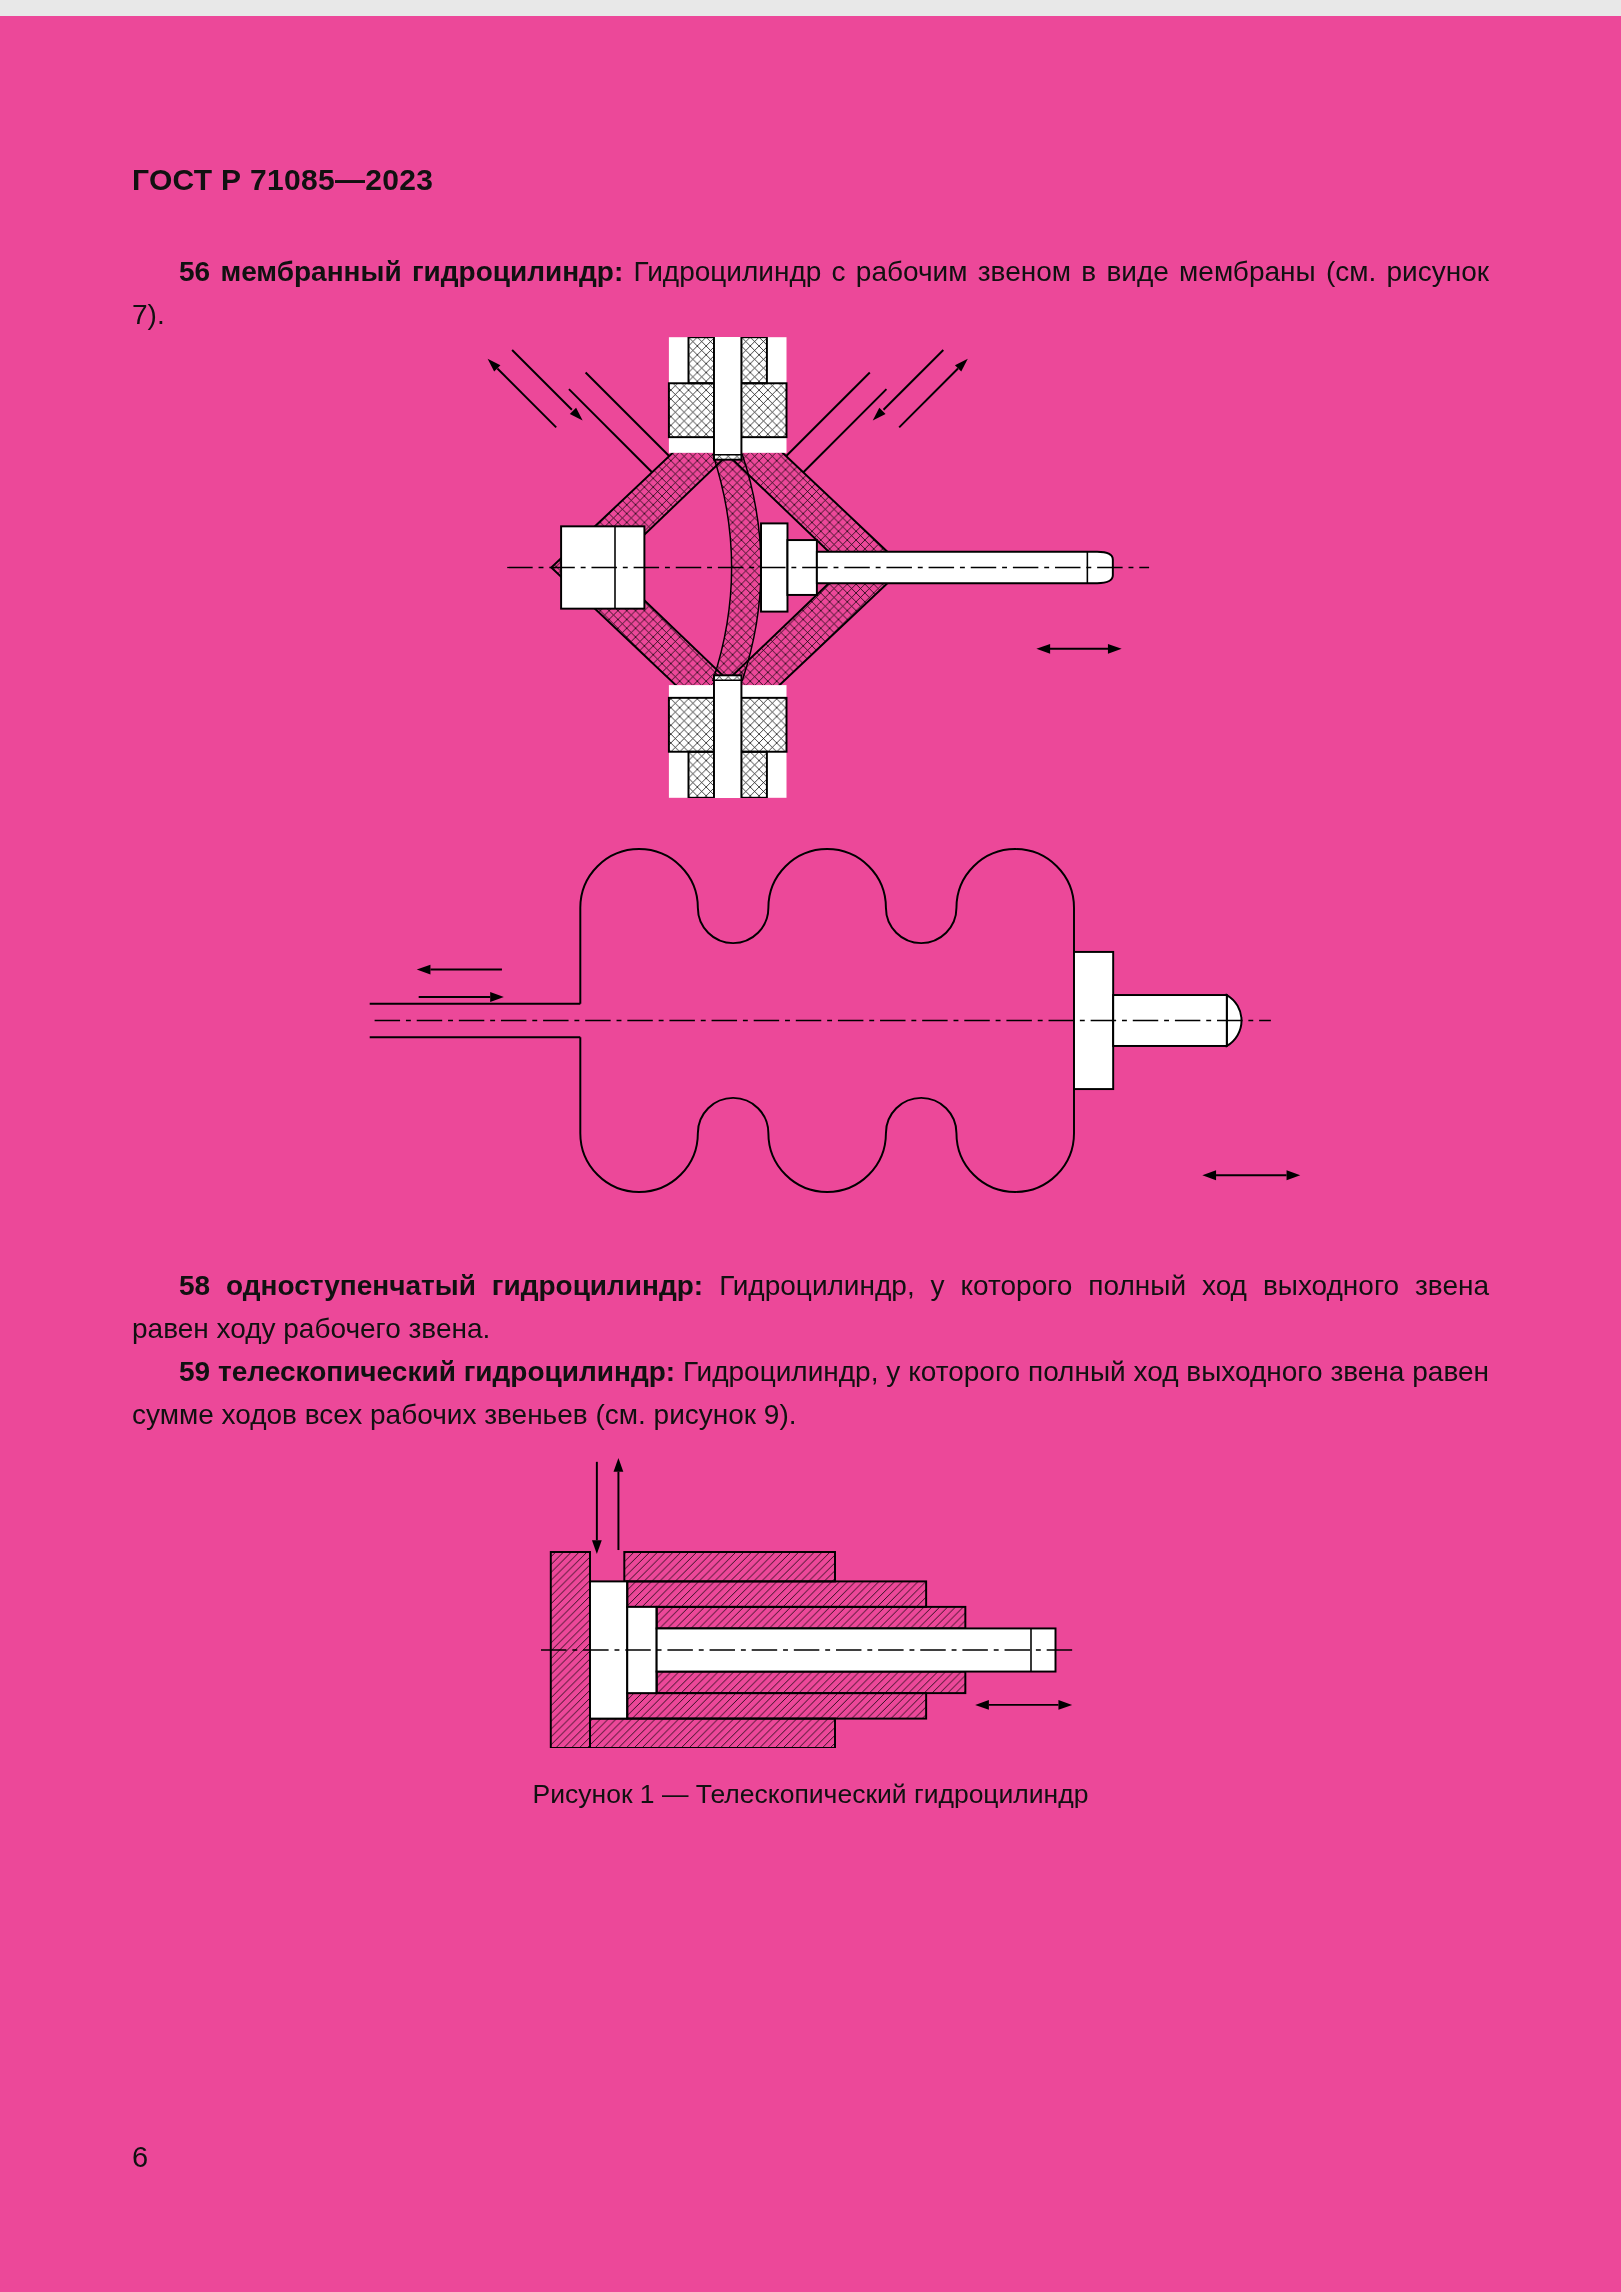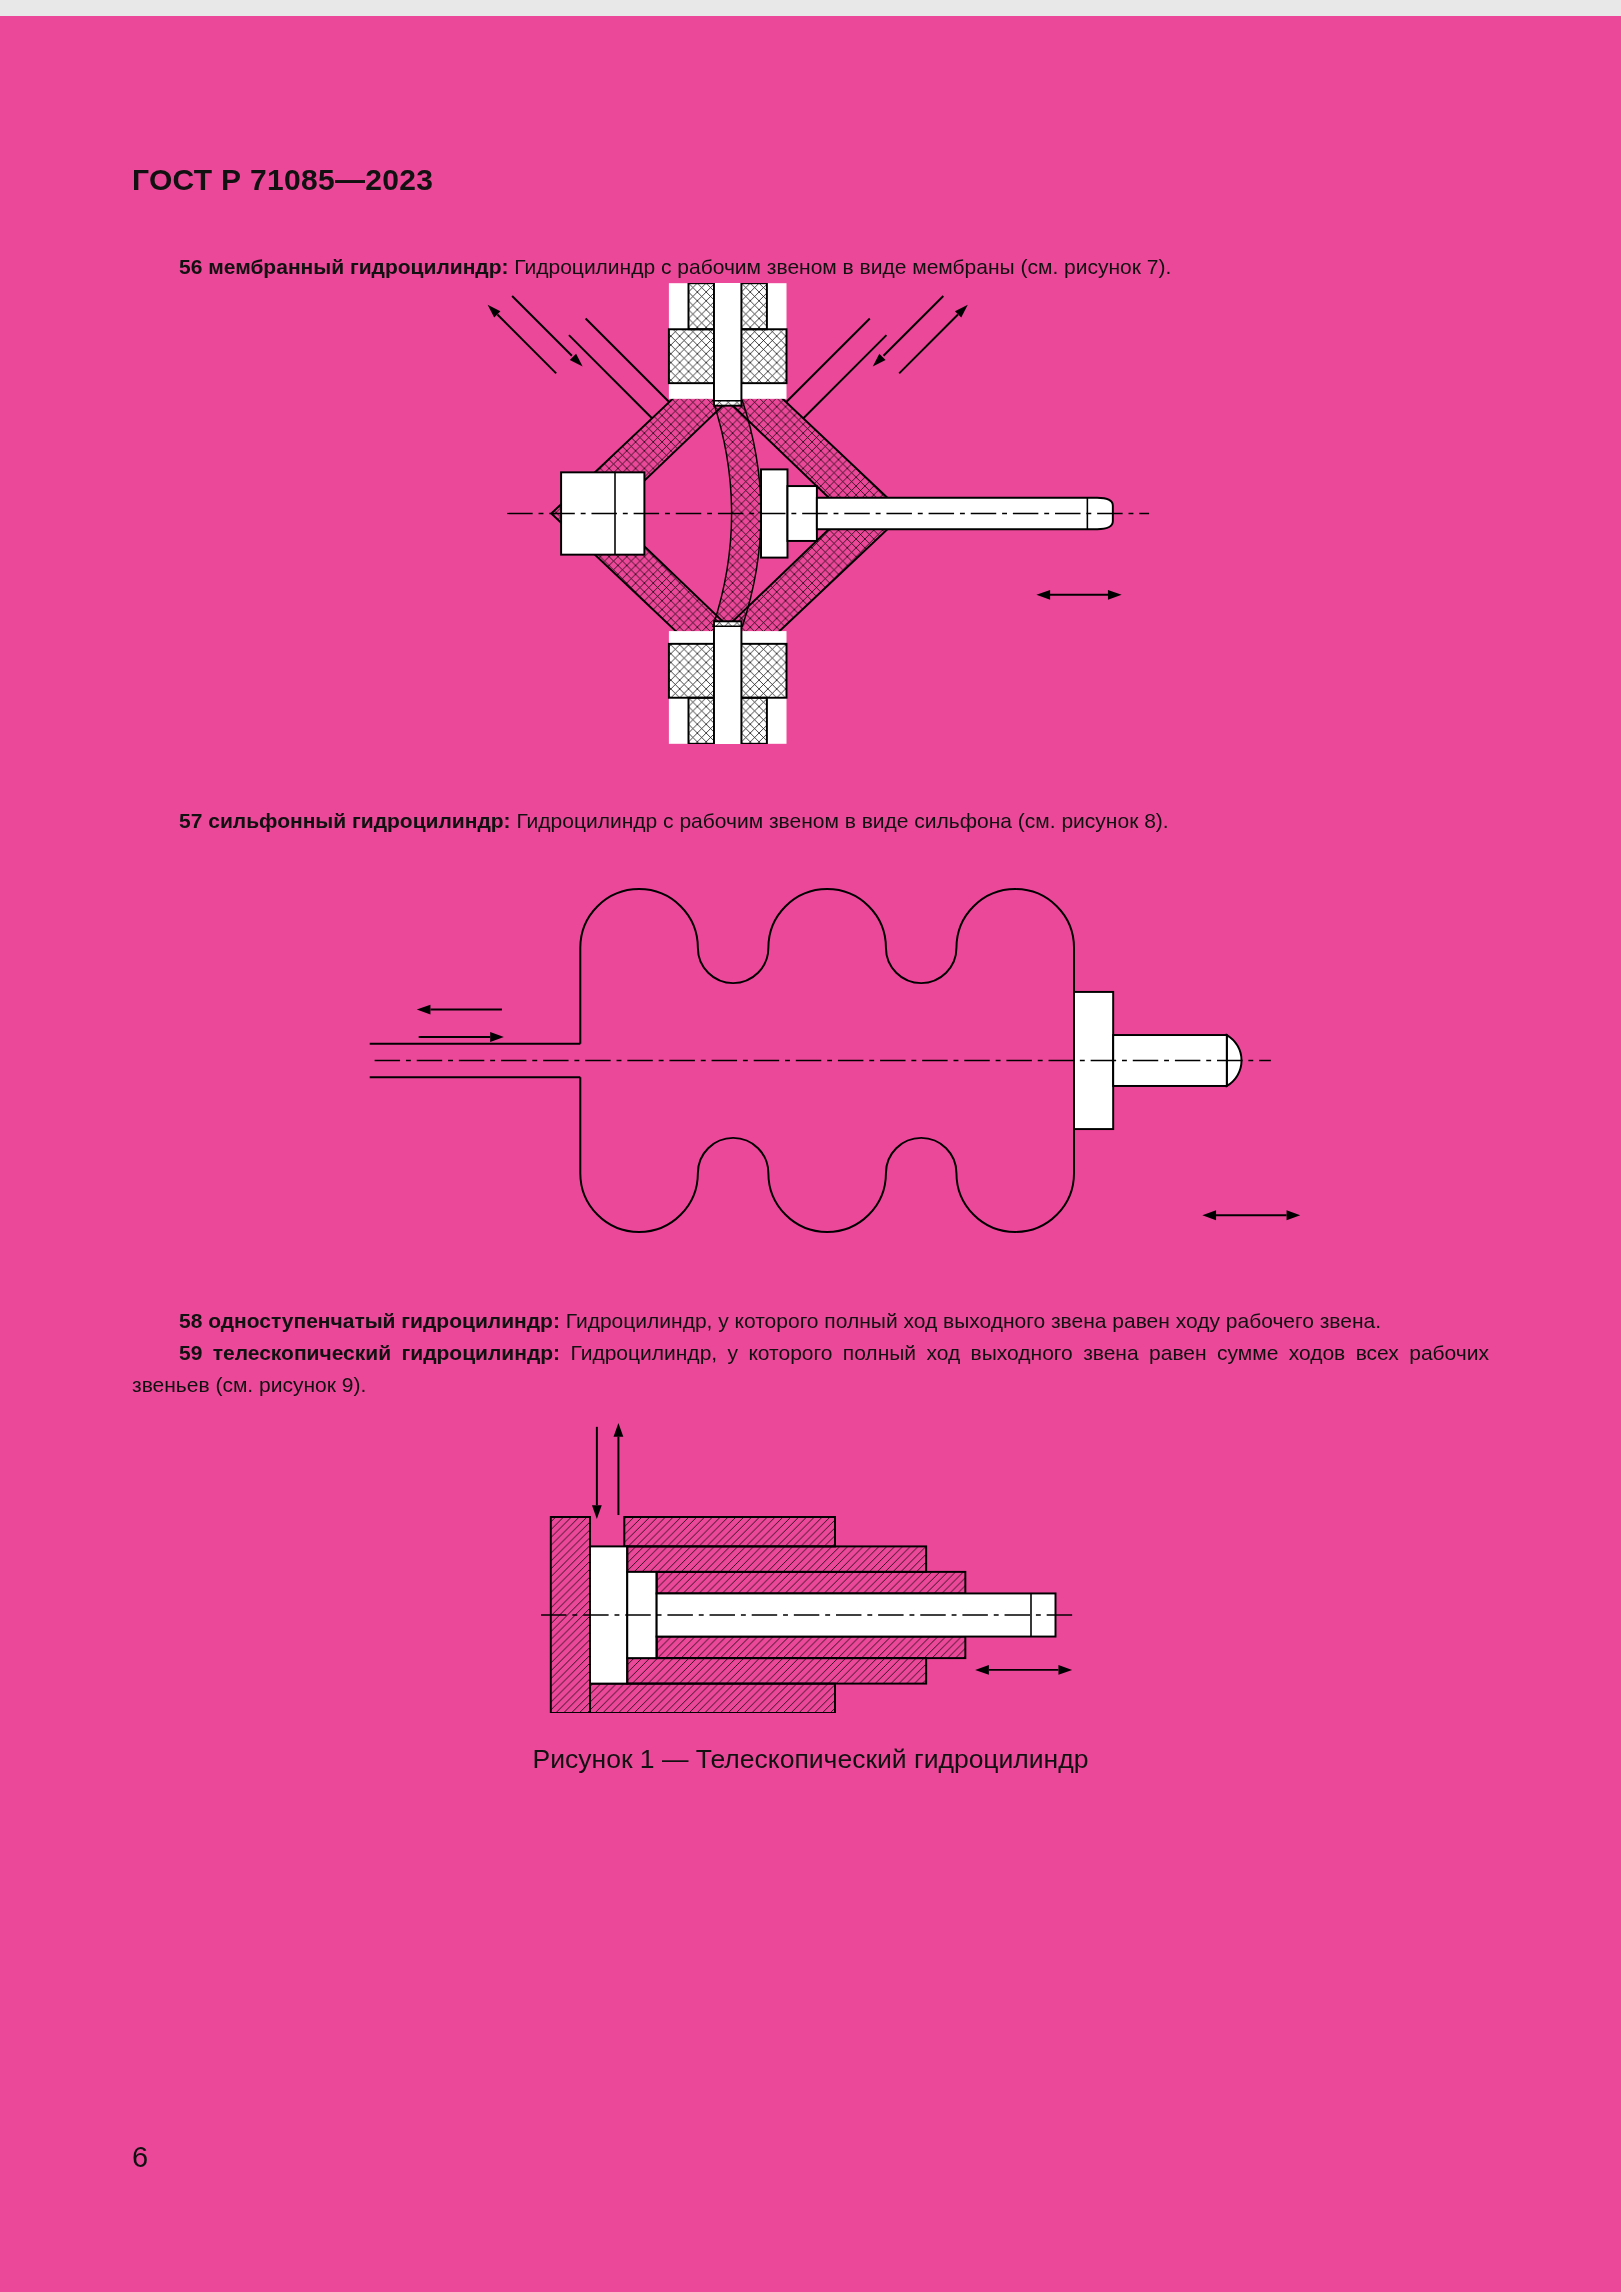--- a/index.html
+++ b/index.html
@@ -9,21 +9,21 @@
     width:1621px; height:2293px;
     margin:16px auto;
     background:#ec4899;
     color:#111;
     font-family:"Liberation Sans", sans-serif;
     padding:147px 132px 0 132px;
     overflow:hidden;
   }
   .header { font-weight:bold; font-size:30px; letter-spacing:0.3px; }
   p.term {
-    font-size:21px; line-height:1.53;
+    font-size:28px; line-height:1.53;
     text-align:justify; text-indent:47px;
   }
   .t56 { margin-top:54px; }
   .t57 { margin-top:61px; }
   .t58 { margin-top:29px; }
   .t59 { margin-top:0; }
   .tnum, .tname { font-weight:bold; }
   figure { text-align:center; }
   .f7 { margin-top:0; }
   .f8 { margin-top:7.8px; }
@@ -116,21 +116,20 @@
       <g>
         <line class="ln" x1="592" y1="318" x2="655" y2="318"></line>
         <polygon class="ah" points="580,318 594,313 594,323"></polygon>
         <polygon class="ah" points="667,318 653,313 653,323"></polygon>
       </g>
 
       <line class="cl" x1="40" y1="235" x2="695" y2="235"></line>
     </svg>
   </figure>
 
-  <p class="term t57"><span class="tnum">57</span> <span class="tname">сильфонный гидроцилиндр:</span> <span>Гидроцилиндр с рабочим звеном в виде сильфона (см. рисунок 8).</span></p>
 
   <figure class="f8">
     <svg width="1039" height="431" viewBox="0 0 1060 440">
 
       <path class="ln" d="M295,203 L295,105
                A60,60 0 0 1 415,105
                A36,36 0 0 0 487,105
                A60,60 0 0 1 607,105
                A36,36 0 0 0 679,105
                A60,60 0 0 1 799,105

